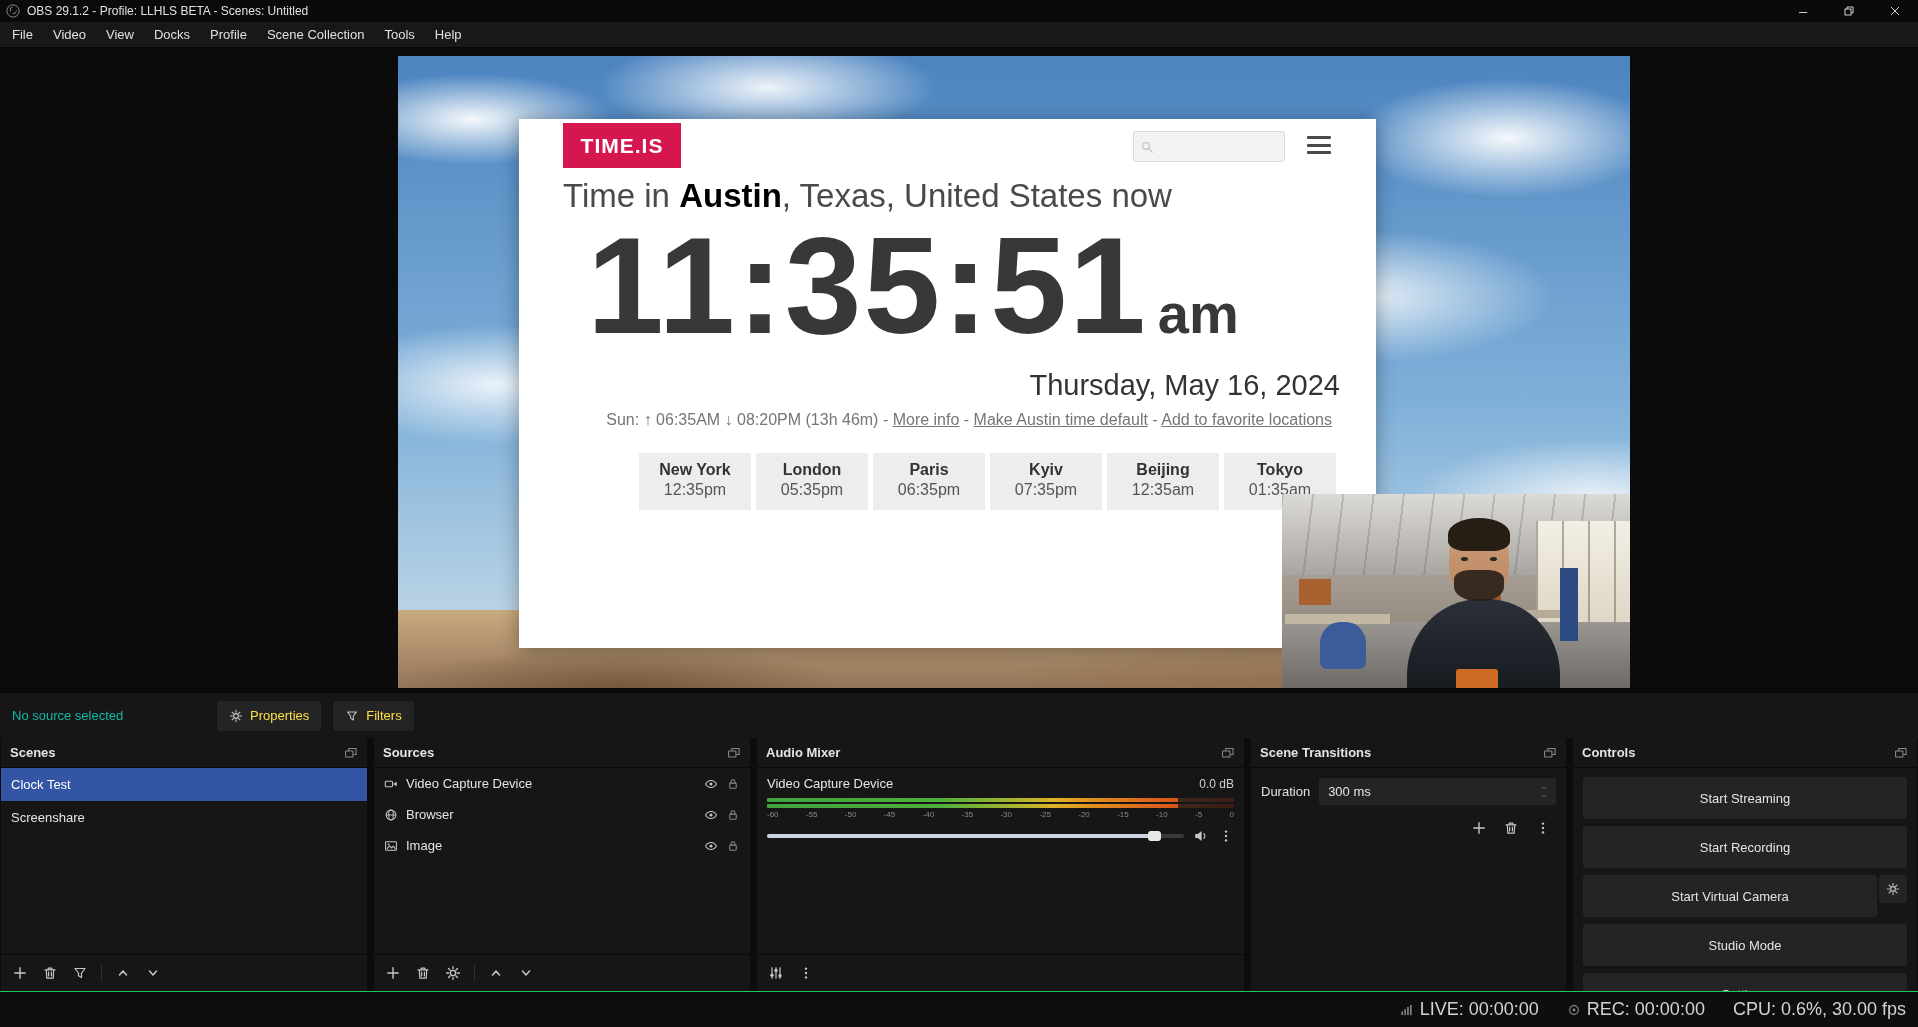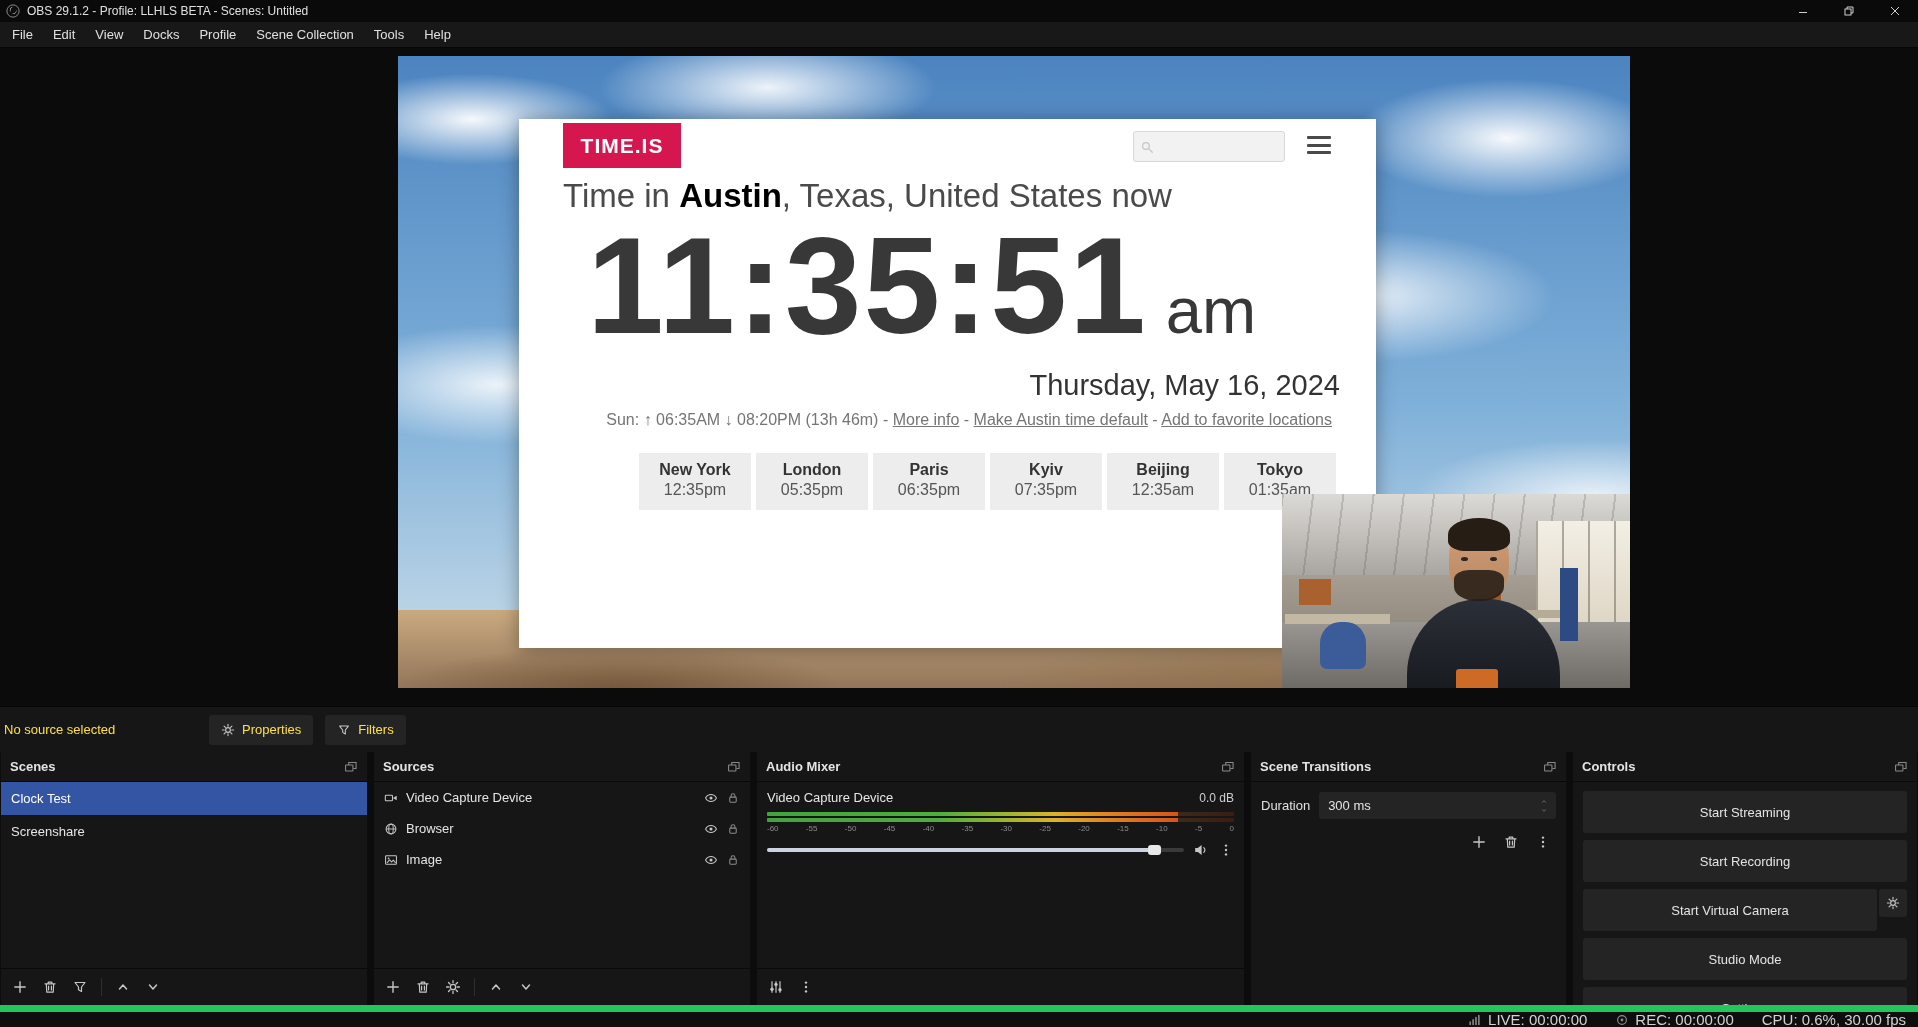--- a/index.html
+++ b/index.html
@@ -44,21 +44,21 @@
 .timeis{position:absolute;left:121px;top:63px;width:857px;height:529px;background:#fff;color:#333;box-shadow:0 2px 18px rgba(0,0,0,.35)}
 .ti-logo{position:absolute;left:44px;top:4px;width:118px;height:45px;background:#d6164f;color:#fff;display:flex;align-items:center;justify-content:center;font-size:21px;font-weight:bold;letter-spacing:1px}
 .ti-search{position:absolute;left:614px;top:12px;width:152px;height:31px;background:#f2f2f2;border:1px solid #d9d9d9;border-radius:3px;display:flex;align-items:center;padding-left:6px;gap:4px;color:#8a8a8a}
 .ti-search input{border:none;background:transparent;outline:none;width:112px;font-size:14px;font-family:inherit}
 .ti-burger{position:absolute;left:788px;top:17px;width:24px;height:18px;display:flex;flex-direction:column;justify-content:space-between}
 .ti-burger span{height:3px;background:#4a4a4a;border-radius:1px}
 .ti-heading{position:absolute;left:44px;top:58px;font-size:33px;color:#4a4a4a;white-space:nowrap}
 .ti-heading b{color:#000}
 .ti-clock{position:absolute;left:68px;top:92px;display:flex;align-items:baseline;color:#383838;white-space:nowrap}
 .ti-time{font-size:138px;font-weight:bold;letter-spacing:2px;line-height:1.08}
-.ti-ampm{font-size:65px;font-weight:normal;margin-left:18px}
+.ti-ampm{font-size:56px;font-weight:bold;margin-left:10px}
 .ti-date{position:absolute;right:36px;top:250px;font-size:29px;color:#333;white-space:nowrap}
 .ti-sun{position:absolute;right:44px;top:292px;font-size:16px;color:#757575;white-space:nowrap}
 .ti-sun a{color:#757575;text-decoration:underline}
 .ti-cities{position:absolute;left:120px;top:334px;display:flex;gap:5px}
 .ti-city{width:112px;height:57px;background:#ededed;text-align:center;padding-top:8px}
 .ti-city .cn{font-weight:bold;font-size:16px;color:#333}
 .ti-city .ct{font-size:16px;color:#555;margin-top:2px}
 
 
 .webcam{position:absolute;right:0;bottom:0;width:348px;height:194px;overflow:hidden;background:#b3b0aa}
@@ -78,21 +78,21 @@
 .wc-body{position:absolute;left:36%;bottom:0;width:44%;height:46%;background:linear-gradient(#2b2f37,#181b20);border-radius:48% 48% 0 0/85% 85% 0 0}
 .wc-head{position:absolute;left:48%;top:14%;width:60px;height:78px;background:linear-gradient(#cf9f7c,#b9875f);border-radius:46% 46% 42% 42%}
 .wc-hair{position:absolute;left:-2%;top:-4%;width:104%;height:42%;background:#261d15;border-radius:50% 50% 30% 30%}
 .wc-eye{position:absolute;width:7px;height:4px;background:#2a2620;border-radius:50%;top:46%}
 .wc-eye.l{left:20%}.wc-eye.r{right:20%}
 .wc-beard{position:absolute;left:8%;bottom:-2%;width:84%;height:40%;background:rgba(38,29,21,.88);border-radius:30% 30% 46% 46%}
 .wc-orange{position:absolute;left:50%;bottom:0;width:12%;height:10%;background:#cc6a26;border-radius:3px 3px 0 0}
 
 
 .sourcebar{height:46px;background:#161616;display:flex;align-items:center;flex:none;border-top:1px solid #060606}
-.status-label{margin-left:4px;width:205px;color:#fde047}
+.status-label{margin-left:12px;width:205px;color:#14b8a6}
 .tbtn{display:flex;align-items:center;gap:7px;background:#242424;border:none;border-radius:3px;color:#fde047;font-size:13px;height:30px;padding:0 12px;font-family:inherit}
 .tbtn+.tbtn{margin-left:12px}
 
 
 .docks{height:253px;flex:none;display:flex;gap:7px;padding:0 1px;background:#0c0c0c}
 .dock{background:#161616;display:flex;flex-direction:column;overflow:hidden}
 .dock.scenes{width:366px}.dock.sources{width:376px}.dock.mixer{width:487px}.dock.transitions{width:315px}.dock.controls{flex:1}
 .dhead{height:30px;flex:none;display:flex;align-items:center;justify-content:space-between;padding:0 9px;border-bottom:1px solid #0a0a0a}
 .dtitle{font-weight:bold;font-size:13px}
 .dbody{flex:1;position:relative;display:flex;flex-direction:column}
@@ -127,21 +127,21 @@
 .tbtns{display:flex;justify-content:flex-end;gap:6px}
 
 
 .cbody{padding:9px 10px;display:flex;flex-direction:column;gap:7px;flex:1}
 .cbtn{height:42px;background:#242424;border:none;border-radius:3px;color:#e4e4e4;font-size:13px;font-family:inherit}
 .vrow{display:flex;gap:2px}
 .vrow .cbtn{flex:1}
 .sqbtn{width:28px;height:28px;flex:none;display:flex;align-items:center;justify-content:center;background:#242424;border:none;border-radius:3px}
 
 
-.statusbar{height:22px;flex:none;background:#0e0e0e;display:flex;align-items:center;justify-content:flex-end;gap:28px;padding-right:12px;font-size:15px;color:#d2d2d2;border-top:7px solid #22c55e}
+.statusbar{height:36px;flex:none;background:#0e0e0e;display:flex;align-items:center;justify-content:flex-end;gap:28px;padding-right:12px;font-size:18px;color:#d2d2d2;border-top:1px solid #22c55e}
 .sitem{display:flex;align-items:center;gap:6px}
 </style>
 </head>
 <body>
 
 <svg width="0" height="0" style="position:absolute">
   <defs>
     <symbol id="i-plus" viewBox="0 0 16 16">
         <path d="M8 2.8v10.4M2.8 8h10.4" stroke="currentColor" fill="none" stroke-width="1.4" stroke-linecap="round"></path>
       </symbol>
@@ -242,21 +242,21 @@
       <div class="win-btn">
           <svg width="10" height="10" viewBox="0 0 10 10">
             <path d="M1 1l8 8M9 1L1 9" stroke="#cfcfcf" fill="none"></path>
           </svg>
         </div>
     </div>
   </div>
 
   <div class="menubar">
     <div class="menu-item">File</div>
-    <div class="menu-item">Edit</div>
+    <div class="menu-item">Video</div>
     <div class="menu-item">View</div>
     <div class="menu-item">Docks</div>
     <div class="menu-item">Profile</div>
     <div class="menu-item">Scene Collection</div>
     <div class="menu-item">Tools</div>
     <div class="menu-item">Help</div>
   </div>
 
   <div class="preview">
     <div class="canvas">

